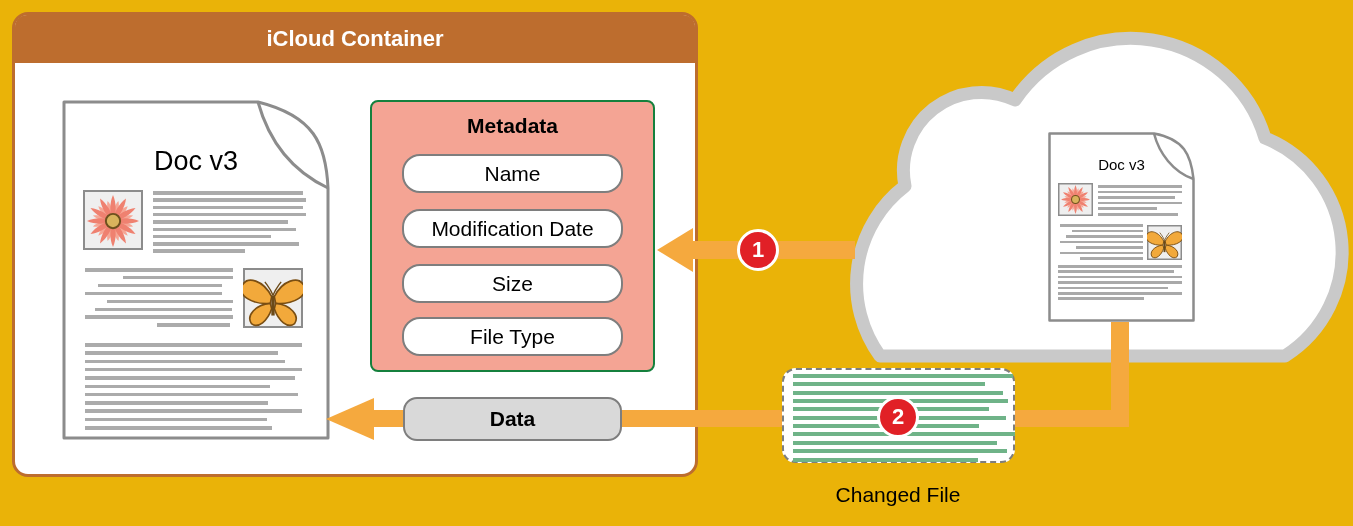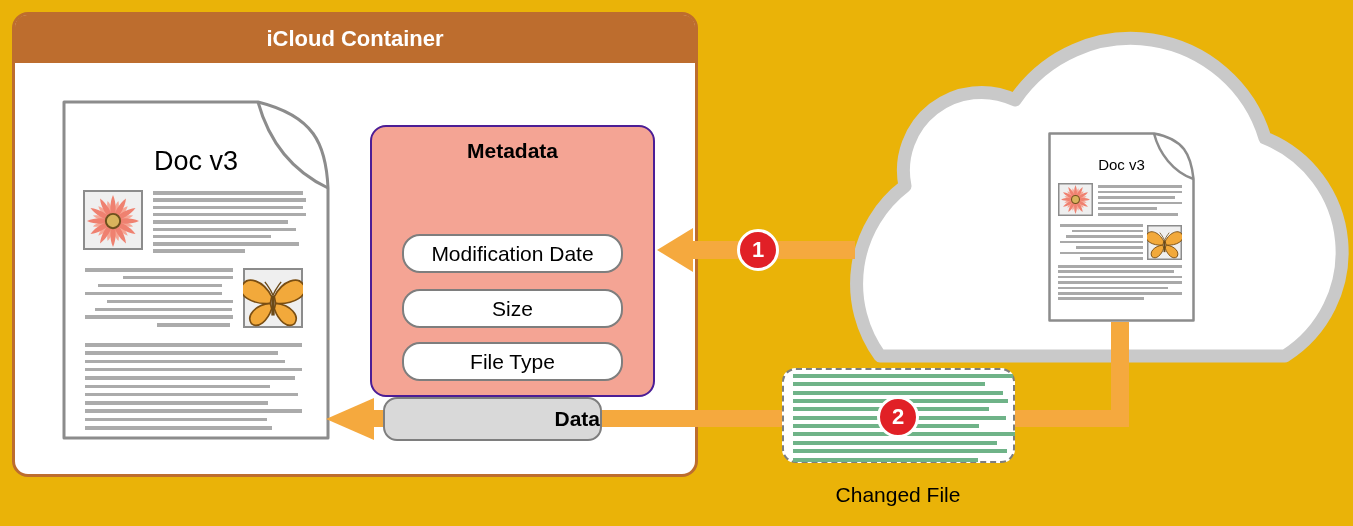--- a/index.html
+++ b/index.html
@@ -10,21 +10,21 @@
   
   #container-box{left:12px;top:12px;width:686px;height:465px;box-sizing:border-box;
     border:3px solid #BD6D2E;border-radius:16px;background:#fff;}
   #container-header{position:absolute;left:0;top:0;width:100%;height:48px;background:#BD6D2E;
     border-radius:12px 12px 0 0;}
   #container-title{position:absolute;left:0;top:0;width:100%;height:48px;line-height:48px;
     text-align:center;color:#fff;font-size:22px;font-weight:bold;}
 
   
   #metadata-box{left:370px;top:100px;width:285px;height:272px;box-sizing:border-box;
-    background:#F4A494;border:2px solid #4c1d95;border-radius:16px;margin-top:25px;}
+    background:#F4A494;border:2px solid #15803d;border-radius:8px;}
   #metadata-title{position:absolute;left:0;top:12px;width:100%;text-align:center;
     font-size:21px;font-weight:bold;color:#000;}
   .metadata-pill{position:absolute;left:30px;width:221px;height:39px;box-sizing:border-box;
     background:#fff;border:2px solid #7E7E7E;border-radius:18px;text-align:center;
     font-size:21px;color:#000;line-height:35px;}
 
   
   .orange-bar{background:#F5A93E;}
   .arrow-head{width:0;height:0;border-style:solid;border-color:transparent;}
   #arrow1-shaft{left:693px;top:241px;width:162px;height:18px;}
@@ -33,22 +33,22 @@
   #arrow2-head{left:326px;top:398px;border-width:21px 48px 21px 0;border-right-color:#F5A93E;}
   #cloud-connector-v{left:1111px;top:322px;width:18px;height:105px;}
 
   
   .step-badge{width:36px;height:36px;border-radius:50%;background:#E12026;border:3px solid #fff;
     color:#fff;font-size:22px;font-weight:bold;text-align:center;line-height:36px;}
   #step1-badge{left:737px;top:229px;}
   #step2-badge{left:877px;top:396px;}
 
   
-  #data-pill{left:383px;top:397px;width:219px;height:44px;box-sizing:border-box;background:#D9D9D9;
-    border:2px solid #7E7E7E;border-radius:14px;text-align:right;font-size:21px;font-weight:bold;
+  #data-pill{left:403px;top:397px;width:219px;height:44px;box-sizing:border-box;background:#D9D9D9;
+    border:2px solid #7E7E7E;border-radius:14px;text-align:center;font-size:21px;font-weight:bold;
     color:#000;line-height:40px;}
 
   
   #changed-bits-box{left:782px;top:368px;width:233px;height:95px;box-sizing:border-box;
     background:#fff;border:2px dashed #7E7E7E;border-radius:14px;}
   #changed-bits-lines{left:793px;top:374px;width:222px;height:88px;}
   #changed-bits-label{left:773px;top:483px;width:250px;text-align:center;font-size:21px;color:#000;}
 
   
   #local-doc-title{left:62px;top:146px;width:268px;text-align:center;font-size:27px;color:#000;}
@@ -106,20 +106,21 @@
     </defs>
   </svg>
 
   <div class="abs" id="container-box">
     <div id="container-header"></div>
     <div id="container-title">iCloud Container</div>
   </div>
 
   <div class="abs" id="metadata-box">
     <div id="metadata-title">Metadata</div>
+    <div class="metadata-pill" style="top:52px">Name</div>
     <div class="metadata-pill" style="top:107px">Modification Date</div>
     <div class="metadata-pill" style="top:162px">Size</div>
     <div class="metadata-pill" style="top:215px">File Type</div>
   </div>
 
   <svg class="abs" style="left:855px;top:38px;overflow:visible" width="492" height="332" viewBox="0 0 492 332">
     <path d="M 25 318 A 123 123 0 0 1 50 148 A 78 78 0 0 1 160 62 A 140 140 0 0 1 410 100 A 123 123 0 0 1 430 318 Z" fill="#ffffff" stroke="#C9C9C9" stroke-width="13" stroke-linejoin="round"></path>
   </svg>
 
   <div class="abs orange-bar" id="cloud-connector-v"></div>

